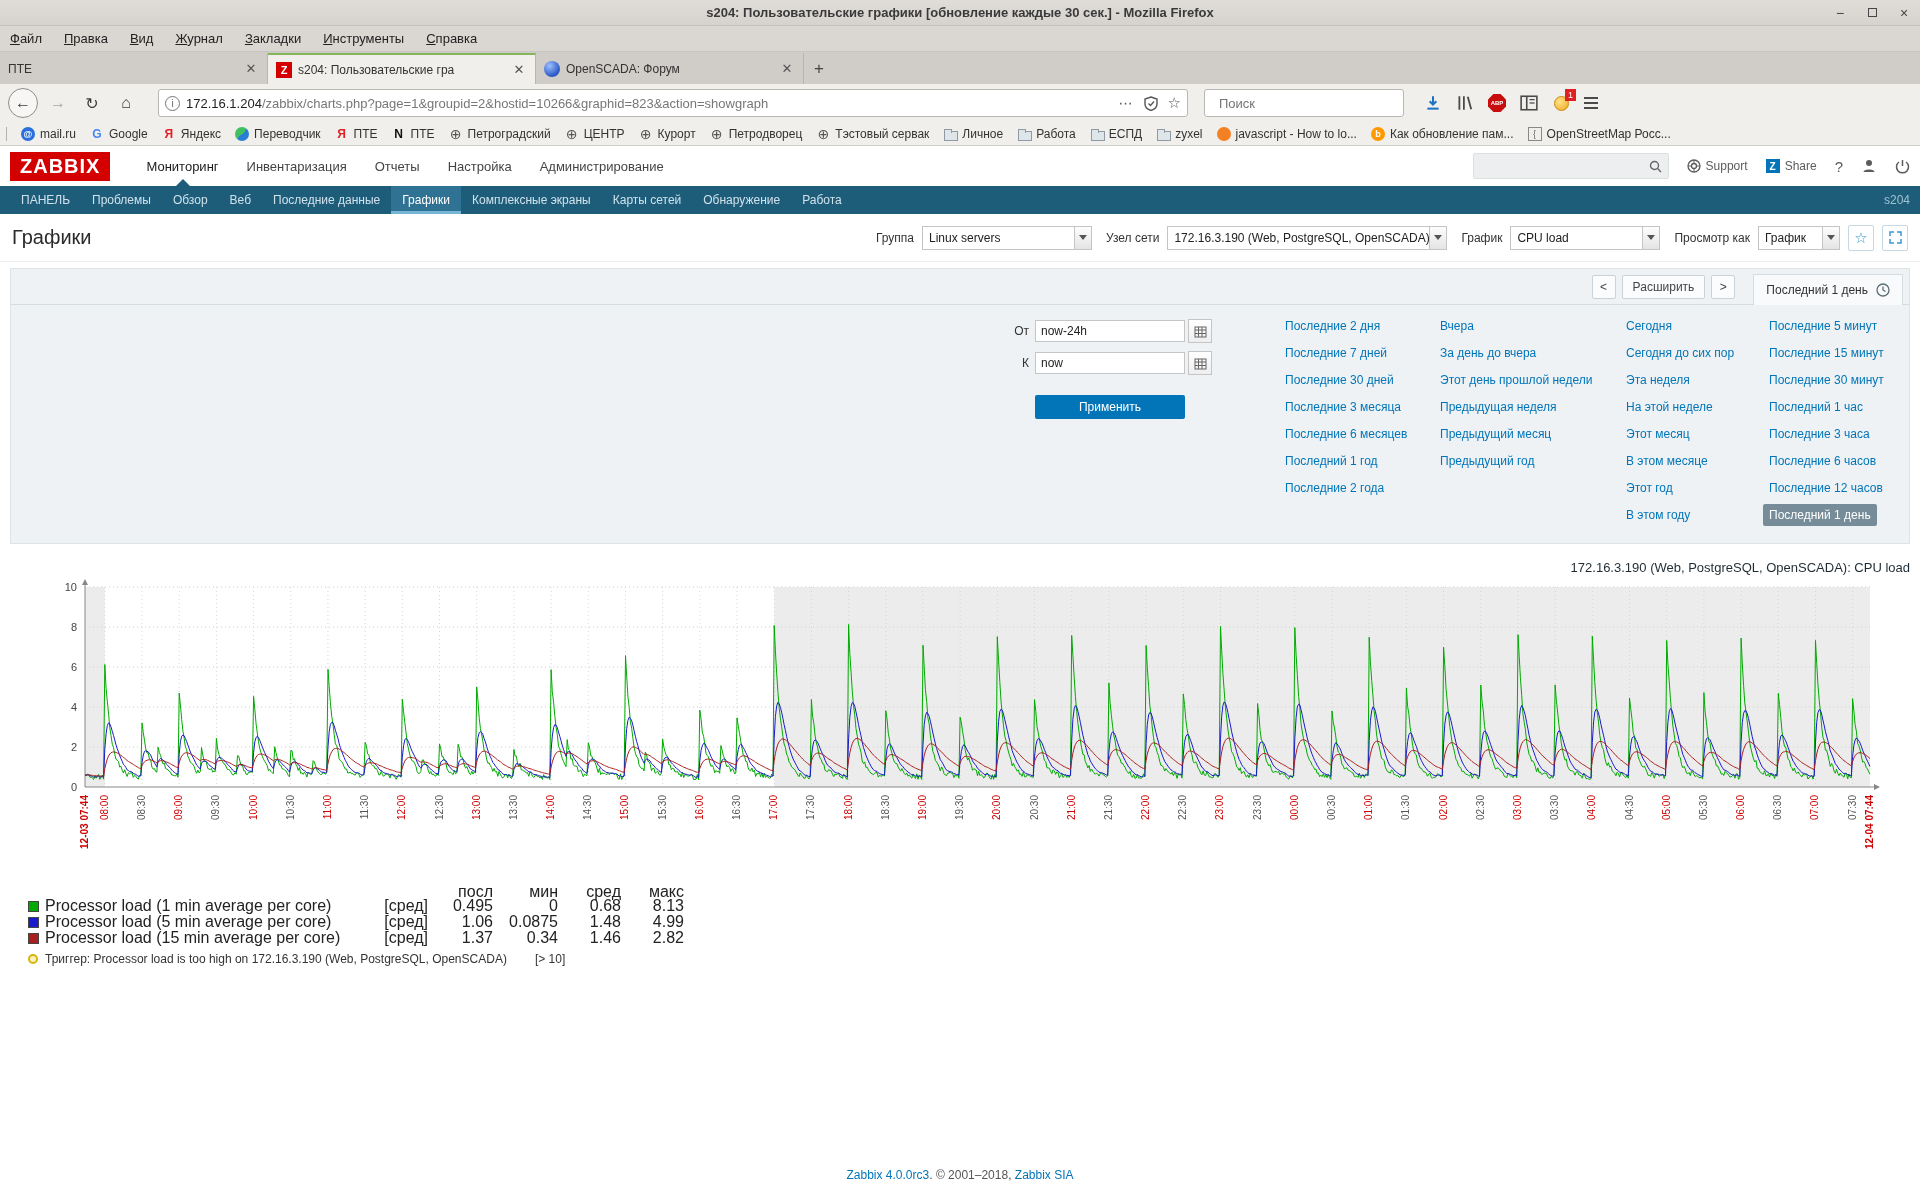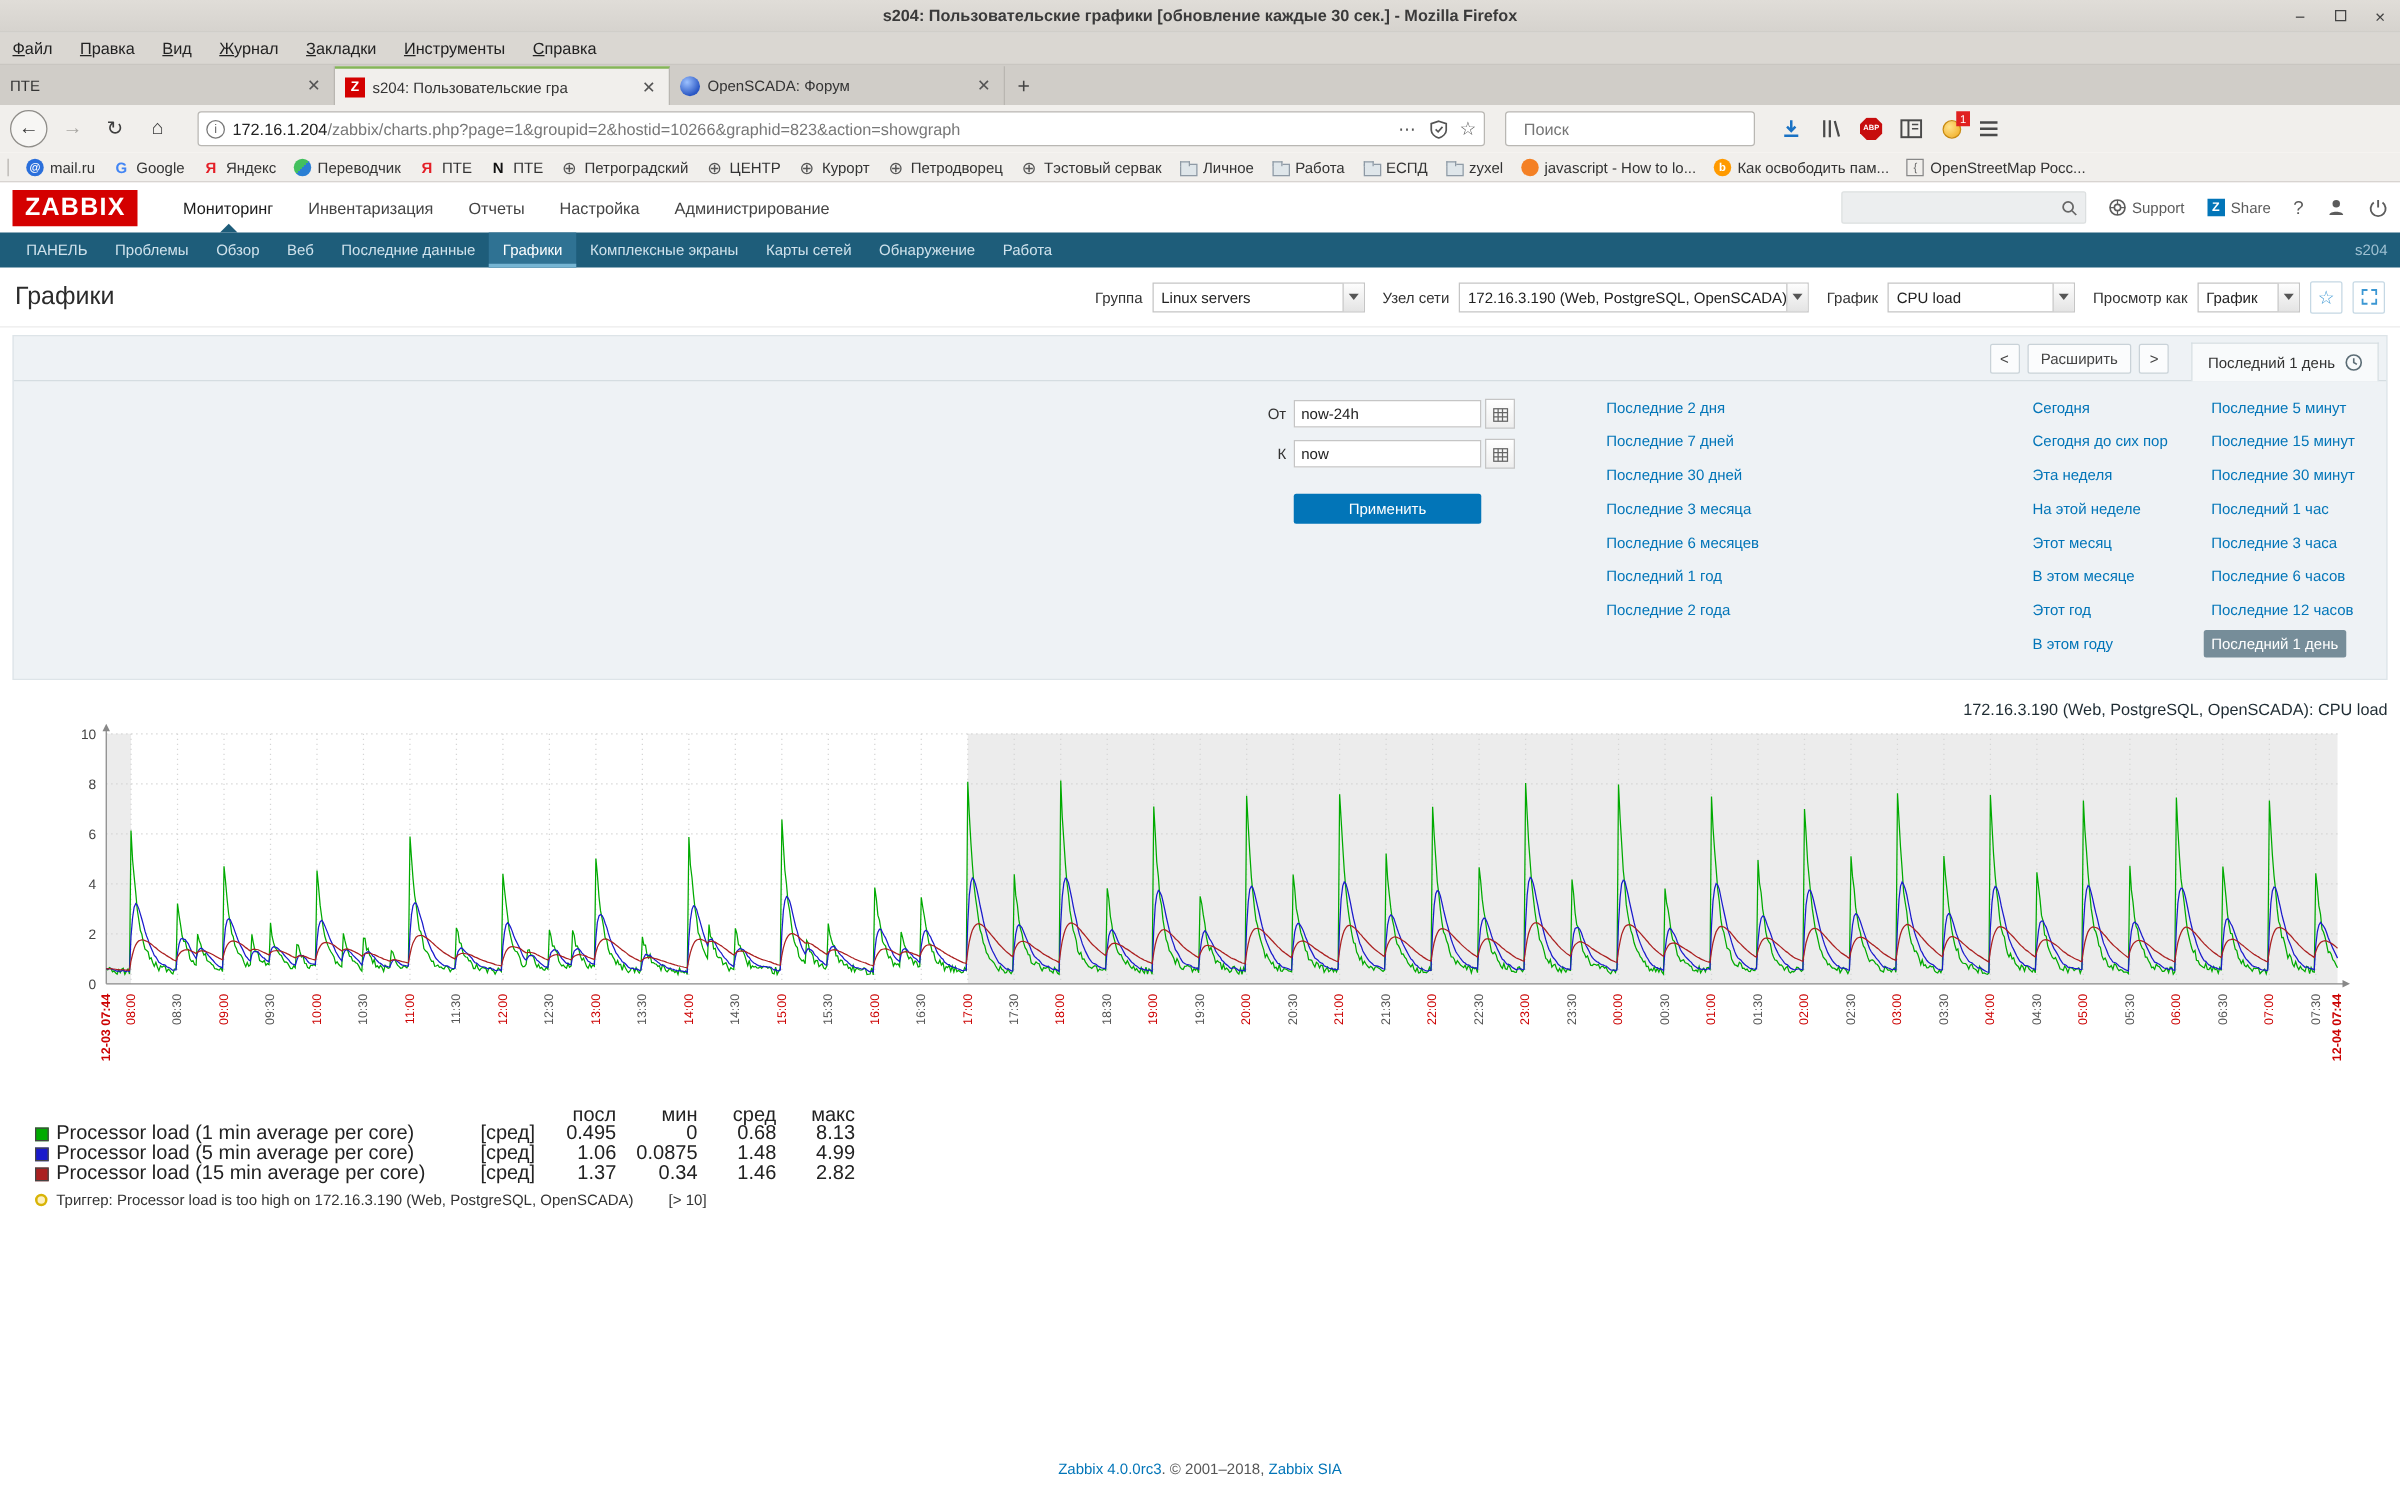--- a/index.html
+++ b/index.html
@@ -368,21 +368,21 @@
         <span>zyxel</span>
       </span>
 
       <span class="bm">
         <span class="bmicon so"></span>
         <span>javascript - How to lo...</span>
       </span>
 
       <span class="bm">
         <span class="bmicon orange">b</span>
-        <span>Как освободить пам...</span>
+        <span>Как обновление пам...</span>
       </span>
 
       <span class="bm">
         <span class="bmicon osm">{</span>
         <span>OpenStreetMap Росс...</span>
       </span>
     </div>
 </div>
 
 <div class="zbx-header">
@@ -541,20 +541,29 @@
     </div>
     <div class="tf-col c1">
 
     <span class="tf-link">Последние 2 дня</span>
         <span class="tf-link">Последние 7 дней</span>
         <span class="tf-link">Последние 30 дней</span>
         <span class="tf-link">Последние 3 месяца</span>
         <span class="tf-link">Последние 6 месяцев</span>
         <span class="tf-link">Последний 1 год</span>
         <span class="tf-link">Последние 2 года</span>
+      </div>
+    <div class="tf-col c2">
+
+    <span class="tf-link">Вчера</span>
+        <span class="tf-link">За день до вчера</span>
+        <span class="tf-link">Этот день прошлой недели</span>
+        <span class="tf-link">Предыдущая неделя</span>
+        <span class="tf-link">Предыдущий месяц</span>
+        <span class="tf-link">Предыдущий год</span>
       </div>
     <div class="tf-col c3">
 
     <span class="tf-link">Сегодня</span>
         <span class="tf-link">Сегодня до сих пор</span>
         <span class="tf-link">Эта неделя</span>
         <span class="tf-link">На этой неделе</span>
         <span class="tf-link">Этот месяц</span>
         <span class="tf-link">В этом месяце</span>
         <span class="tf-link">Этот год</span>

